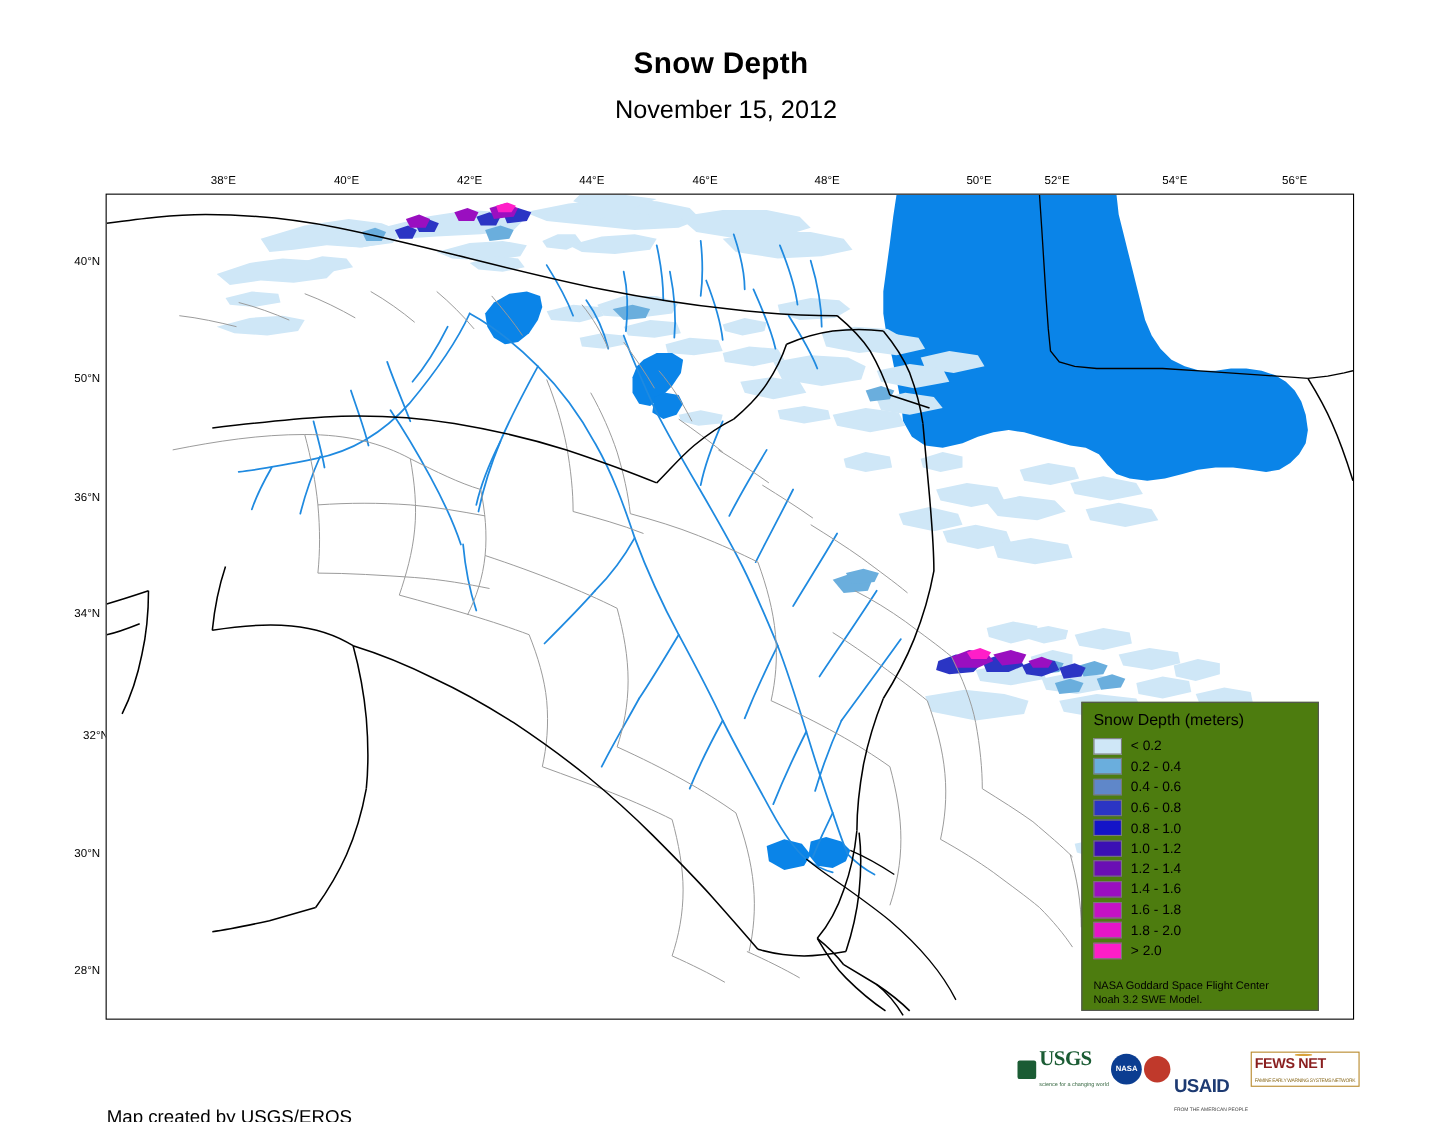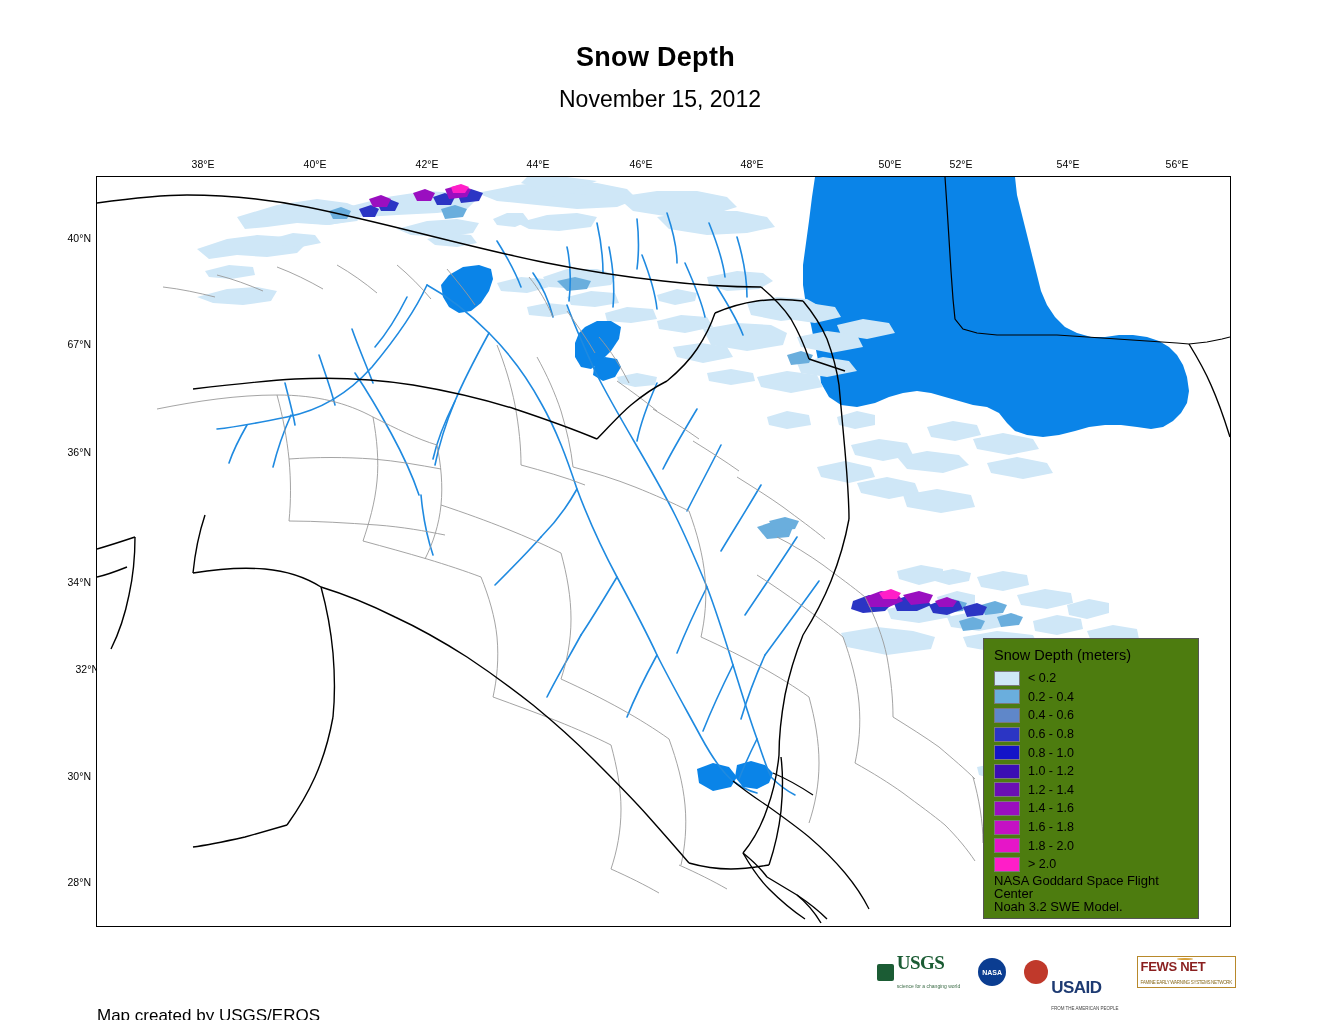--- a/index.html
+++ b/index.html
@@ -86,41 +86,41 @@
   .legend-swatch {
     width: 26px;
     height: 15px;
     border: 1px solid #7a7a7a;
     box-sizing: border-box;
     margin-right: 8px;
     flex: 0 0 auto;
   }
   .legend-label { font-size: 12.5px; white-space: nowrap; }
   #legend-note {
-    margin-top: 0;
-    font-size: 13px;
+    margin-top: 16px;
+    font-size: 10px;
     line-height: 13px;
     white-space: pre-line;
   }
 
   
   #credit {
     position: absolute;
     left: 97px;
     top: 958px;
     font-size: 17px;
     margin-top: 48px;
   }
   #logos {
     position: absolute;
     right: 84px;
     top: 956px;
     display: flex;
     align-items: center;
-    gap: 18px;
+    gap: 2px;
   }
   .logo { display: flex; align-items: center; height: 28px; }
 
   .logo-usgs {
     font-family: "Liberation Serif", serif;
     font-size: 19px;
     font-weight: bold;
     color: #1b5c34;
     letter-spacing: -0.5px;
     line-height: 1;
@@ -199,23 +199,23 @@
   <div class="axis-label lon-label" style="left:641px; top:158px;">46°E</div>
   <div class="axis-label lon-label" style="left:752px; top:158px;">48°E</div>
   <div class="axis-label lon-label" style="left:853px; top:158px;margin-left:37px;">50°E</div>
   <div class="axis-label lon-label" style="left:961px; top:158px;">52°E</div>
   <div class="axis-label lon-label" style="left:1068px; top:158px;">54°E</div>
   <div class="axis-label lon-label" style="left:1177px; top:158px;">56°E</div>
 </div>
 
 <div id="axis-lat">
   <div class="axis-label lat-label" style="left:55px; top:238px; width:36px;">40°N</div>
-  <div class="axis-label lat-label" style="left:55px; top:344px; width:36px;">67°N</div>
+  <div class="axis-label lat-label" style="left:55px; top:344px; width:36px;">50°N</div>
   <div class="axis-label lat-label" style="left:55px; top:452px; width:36px;">36°N</div>
-  <div class="axis-label lat-label" style="left:55px; top:558px; width:36px;margin-top:24px;">34°N</div>
+  <div class="axis-label lat-label" style="left:55px; top:558px; width:36px;">34°N</div>
   <div class="axis-label lat-label" style="left:63px; top:669px; width:36px;">32°N</div>
   <div class="axis-label lat-label" style="left:55px; top:776px; width:36px;">30°N</div>
   <div class="axis-label lat-label" style="left:55px; top:882px; width:36px;">28°N</div>
 </div>
 
 <div id="map-frame">
   <svg id="map-svg" width="1133" height="749" viewBox="0 0 1133 749">
 
     <g>
       <path fill="#0a84e8" d="M722,0 L735,26 L730,60 L726,95 L722,120 L728,142 L723,168 L726,190 L737,206 L755,214 L775,215 L790,206 L800,190 L812,185 L830,190 L846,196 L862,197

